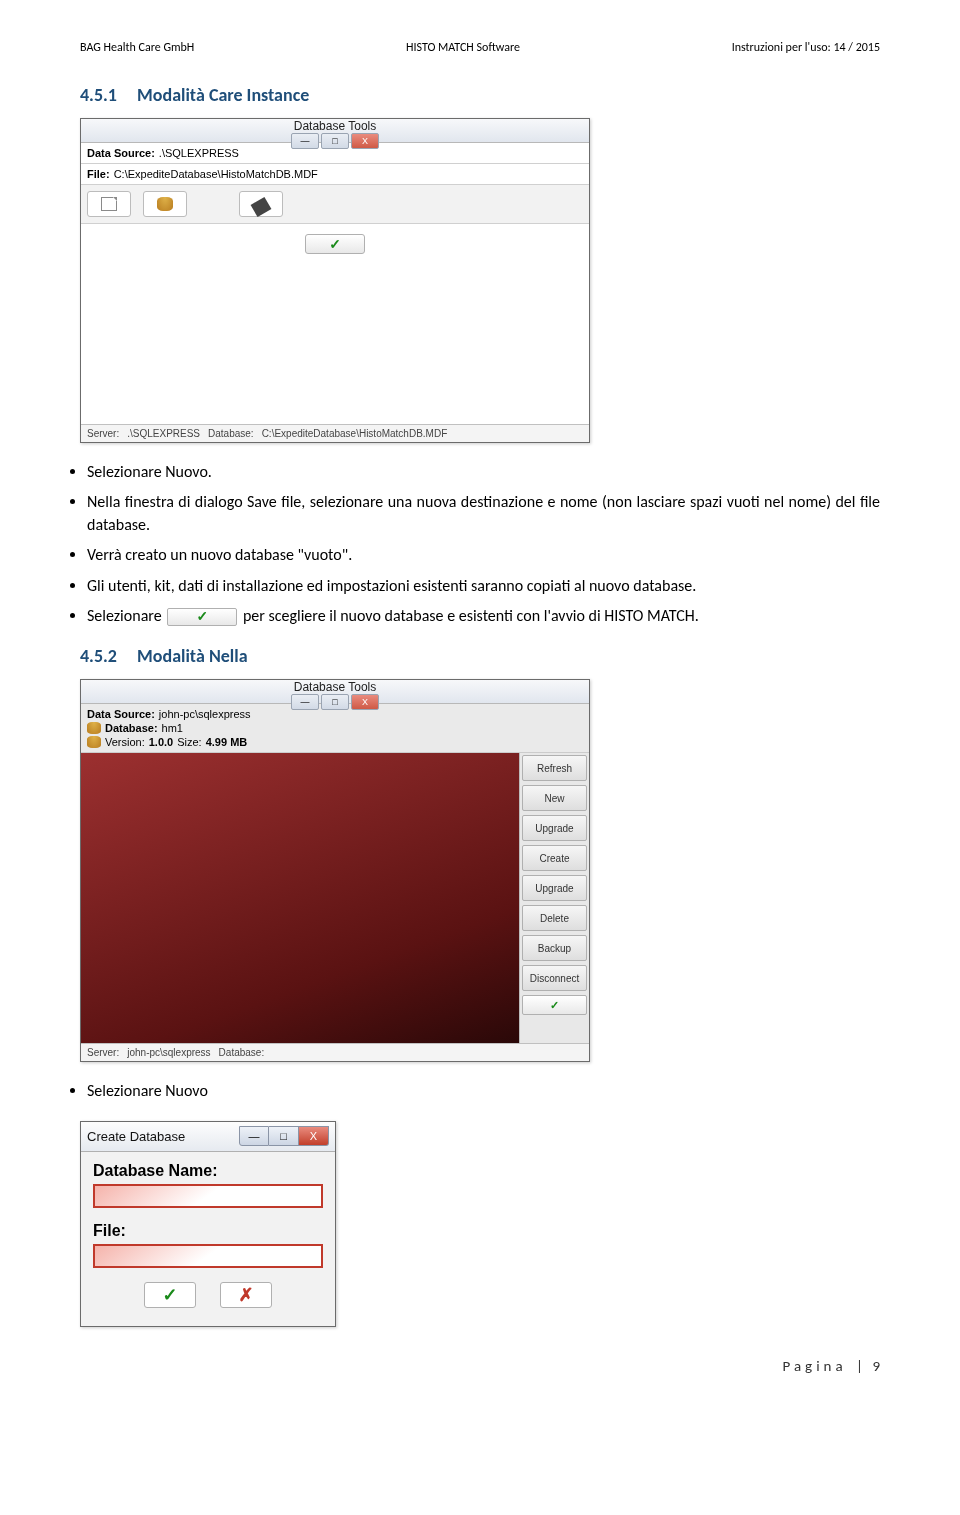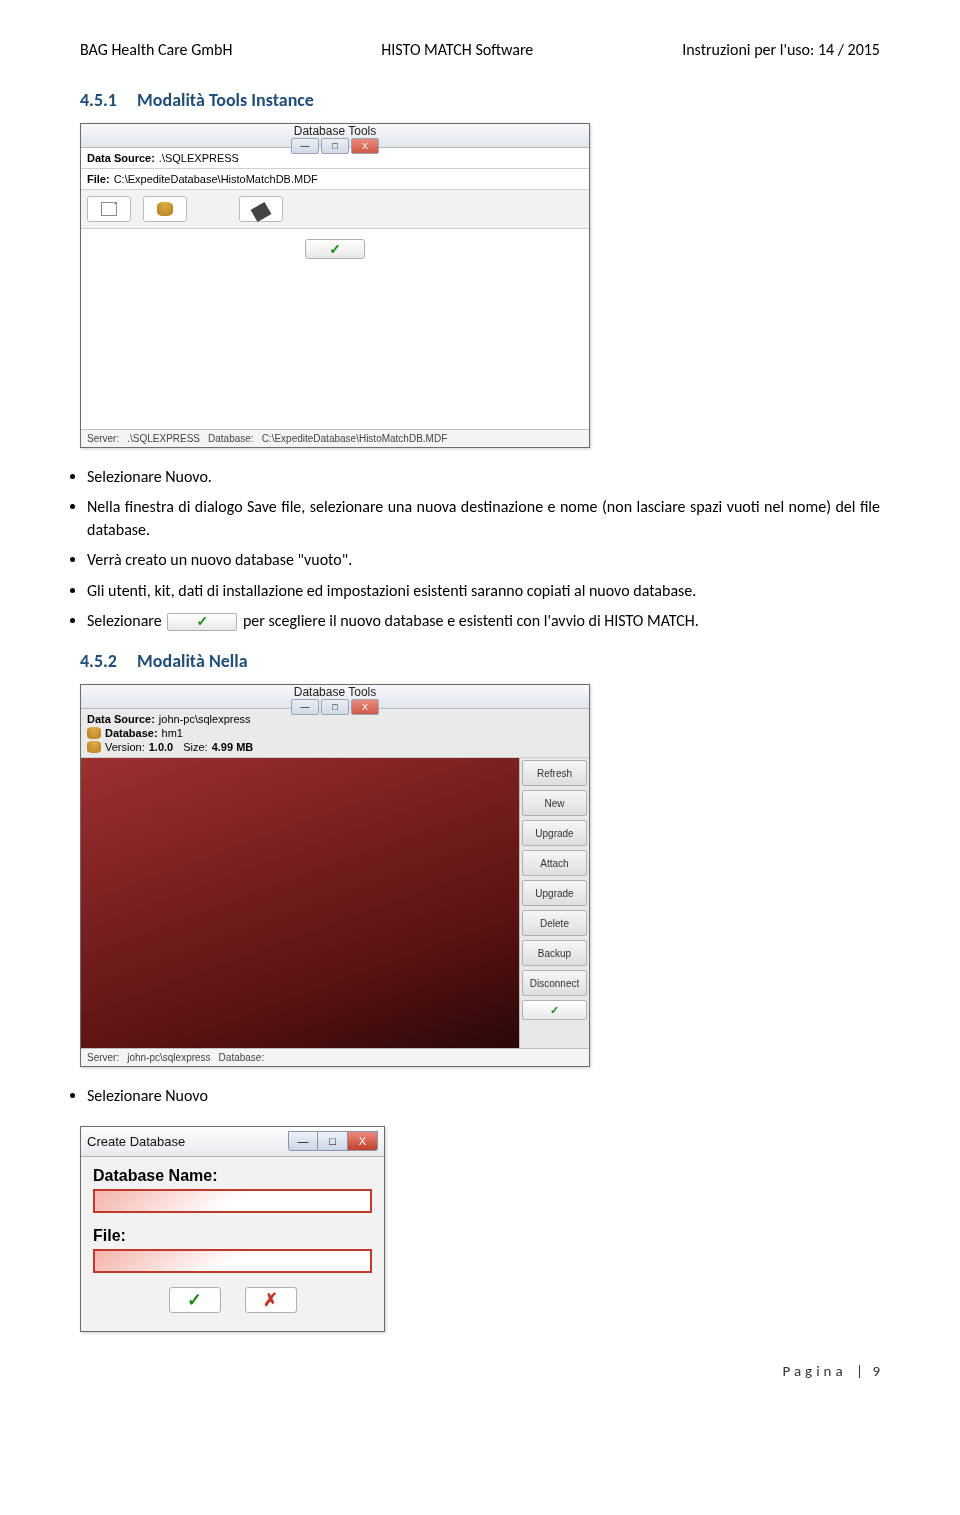--- a/index.html
+++ b/index.html
@@ -8,21 +8,21 @@
     background: #fff;
     width: 960px;
     color: #000;
   }
   .page {
     padding: 40px 80px 30px 80px;
   }
   .page-header {
     display: flex;
     justify-content: space-between;
-    font-size: 16px;
+    font-size: 12px;
     margin-bottom: 30px;
   }
   .section-title {
     color: #1f4e79;
     font-size: 18px;
     font-weight: bold;
     margin-bottom: 12px;
   }
   .section-num {
     margin-right: 16px;
@@ -168,21 +168,21 @@
     display:flex; align-items:center; justify-content:center;
     color:#1a8a1a; font-weight:bold;
   }
   .statusbar2 {
     padding: 3px 6px;
     border-top: 1px solid #c0c0c0;
     font-size: 10px; color:#444;
     display: flex; gap: 8px;
   }
   
-  .win3 { width: 305px; margin-top: 10px; margin-bottom: 18px; }
+  .win3 { width: 256px; margin-top: 10px; margin-bottom: 18px; }
   .titlebar3 {
     background: linear-gradient(#fdfdfd,#e6eaf0);
     height: 30px;
     border-bottom: 1px solid #b0b0b0;
     display:flex; align-items:center; padding:0 6px;
   }
   .titlebar3 .title-text { flex:1; font-size:13px; color:#111; }
   .aero-btns { display:flex; }
   .aero-btn {
     width: 30px; height: 20px;
@@ -231,21 +231,21 @@
 <div class="page">
 
   <div class="page-header">
     <span>BAG Health Care GmbH</span>
     <span>HISTO MATCH Software</span>
     <span>Instruzioni per l'uso: 14 / 2015</span>
   </div>
 
   <div class="section-title">
     <span class="section-num">4.5.1</span>
-    <span>Modalità Tools Instance</span>
+    <span>Modalità Care Instance</span>
   </div>
 
   <div class="win win1">
     <div class="titlebar">
       <div class="app-icon"></div>
       <span class="title-text">Database Tools</span>
       <div class="ctrl-btns">
         <div class="ctrl-btn">—</div>
         <div class="ctrl-btn">□</div>
         <div class="ctrl-btn close">X</div>
@@ -320,31 +320,31 @@
       </div>
       <div class="row">
         <span class="dbicon"></span>
         <span style="font-weight:bold">Database:</span>
         <span>hm1</span>
       </div>
       <div class="row">
         <span class="dbicon"></span>
         <span>Version:</span>
         <span style="font-weight:bold">1.0.0</span>
-        <span style="margin-left:6px">Size:</span>
+        <span style="">Size:</span>
         <span style="font-weight:bold">4.99 MB</span>
       </div>
     </div>
     <div class="server-body">
       <div class="server-left"></div>
       <div class="server-right">
         <div class="side-btn">Refresh</div>
         <div class="side-btn">New</div>
         <div class="side-btn">Upgrade</div>
-        <div class="side-btn">Attach</div>
+        <div class="side-btn">Create</div>
         <div class="side-btn">Upgrade</div>
         <div class="side-btn">Delete</div>
         <div class="side-btn">Backup</div>
         <div class="side-btn">Disconnect</div>
         <div class="side-check">
             <span>✓</span>
           </div>
       </div>
     </div>
     <div class="statusbar2">

